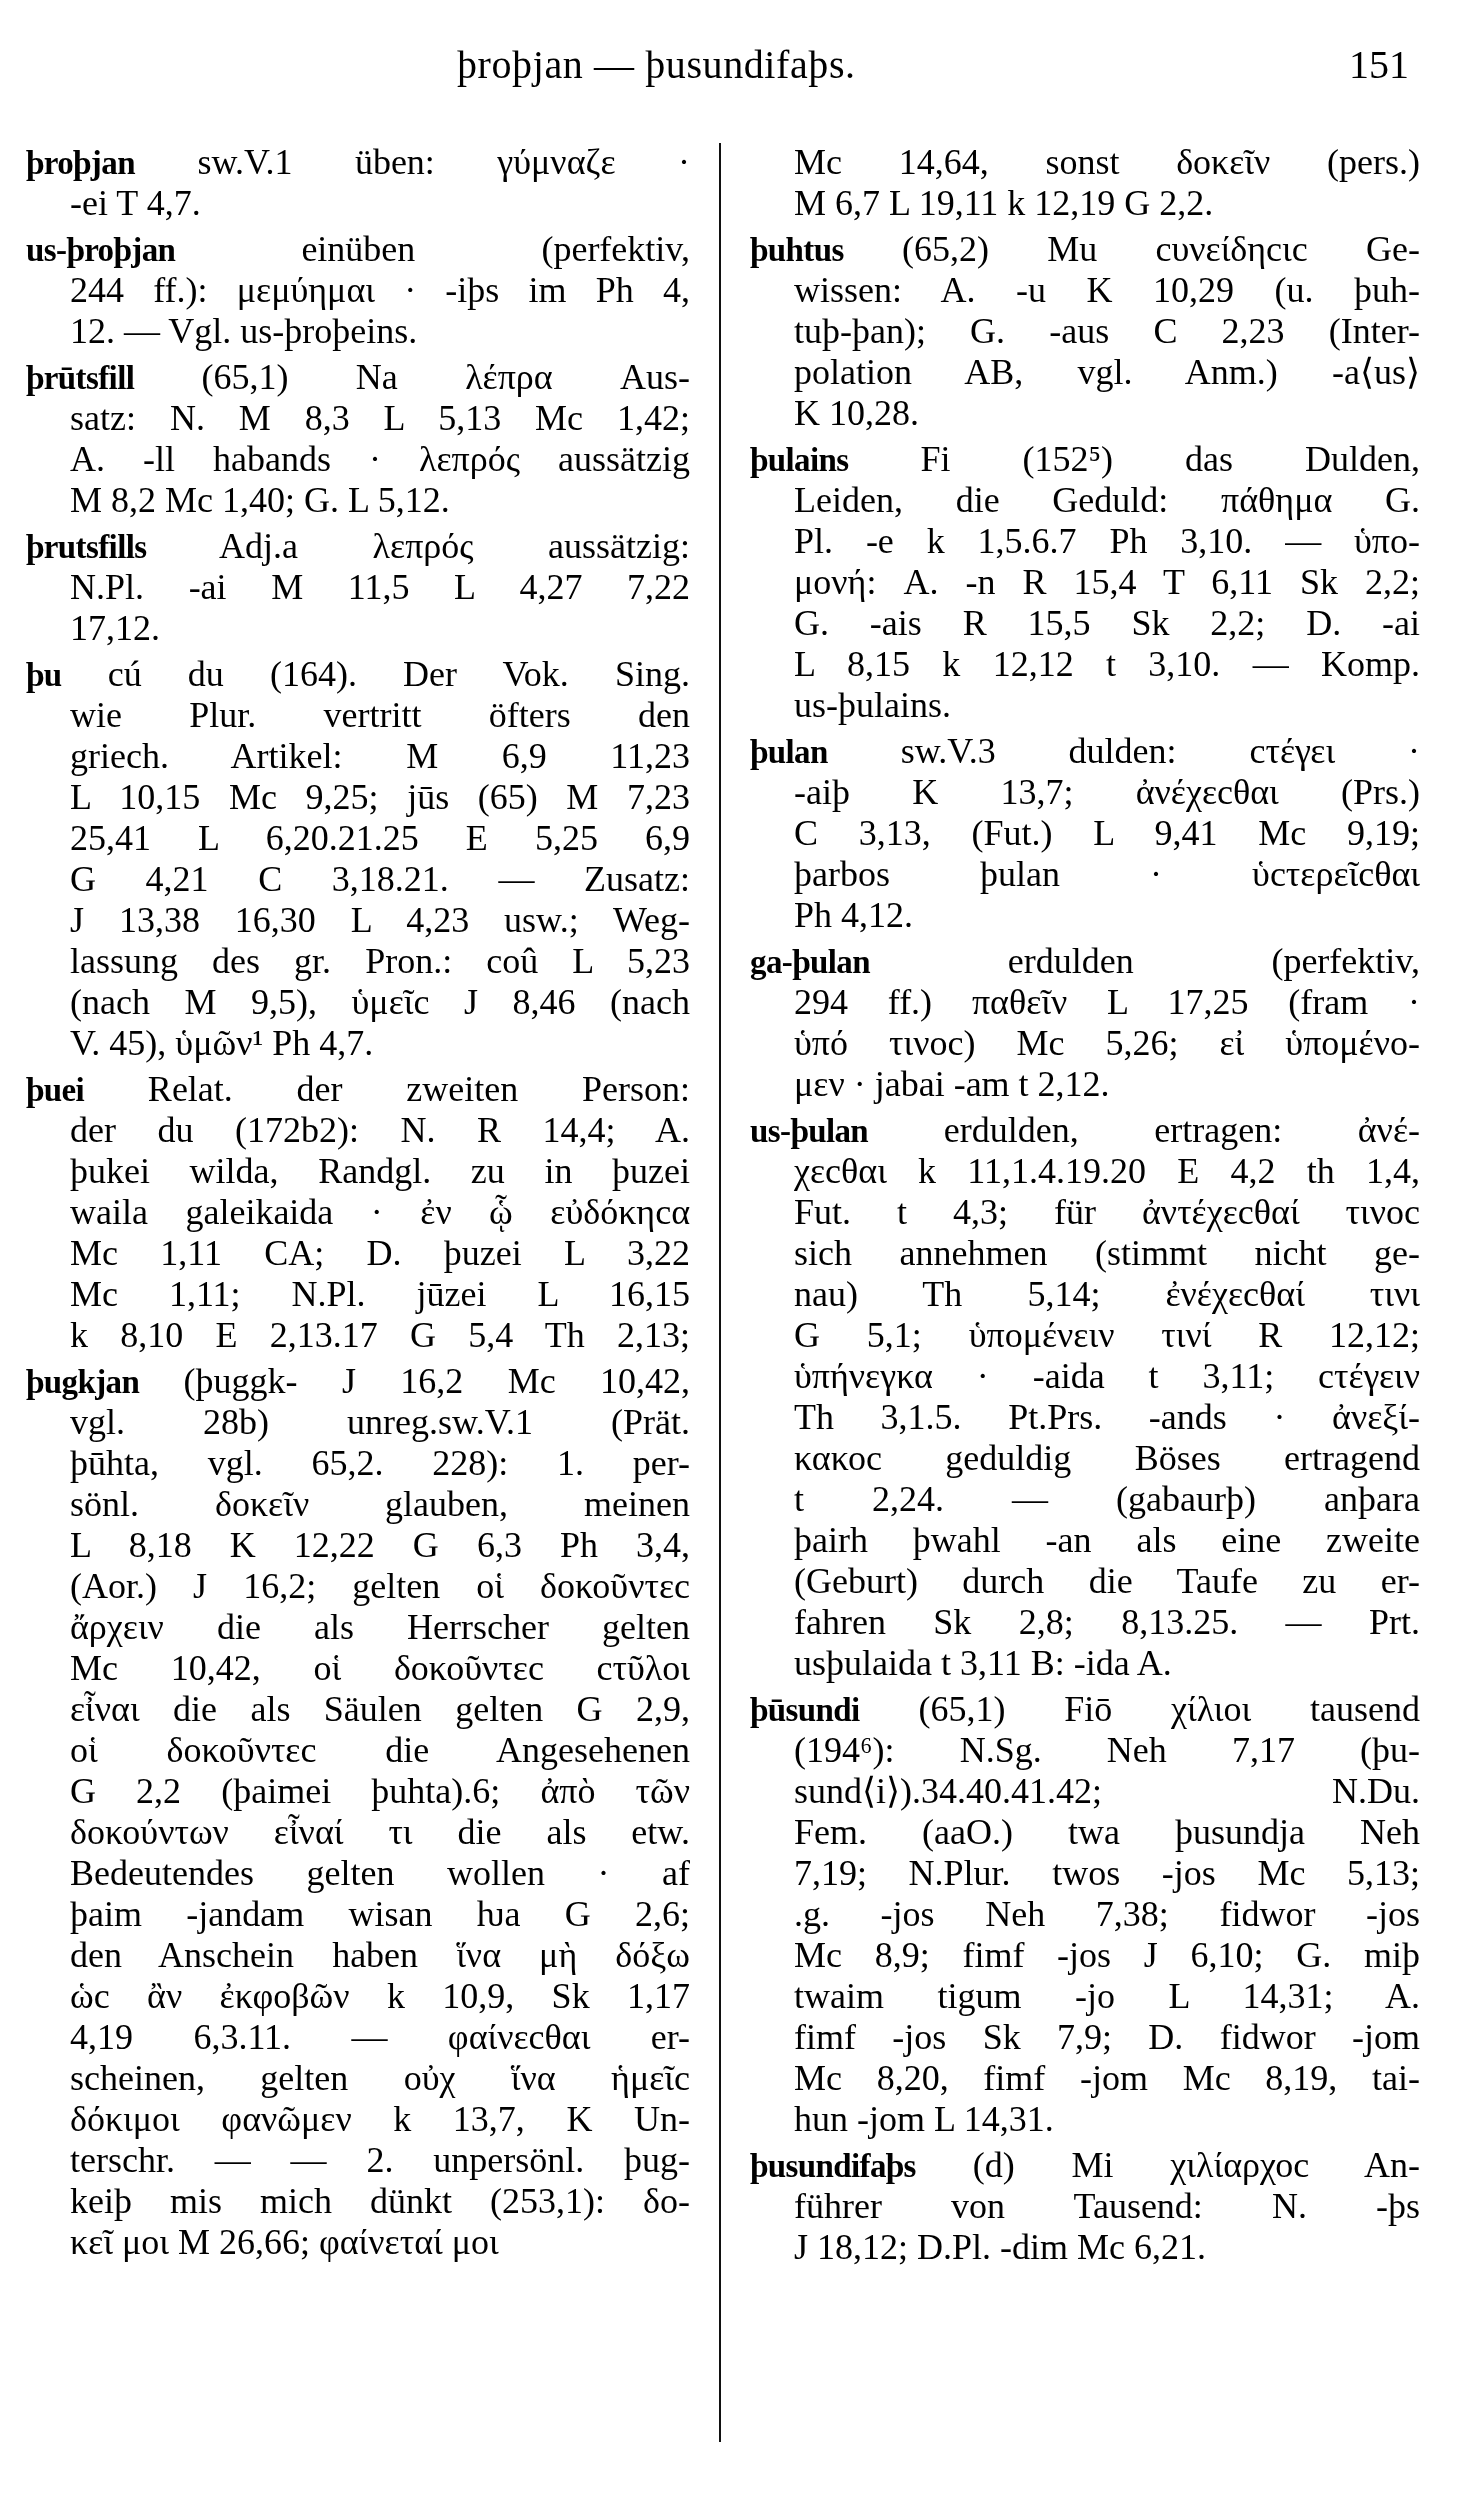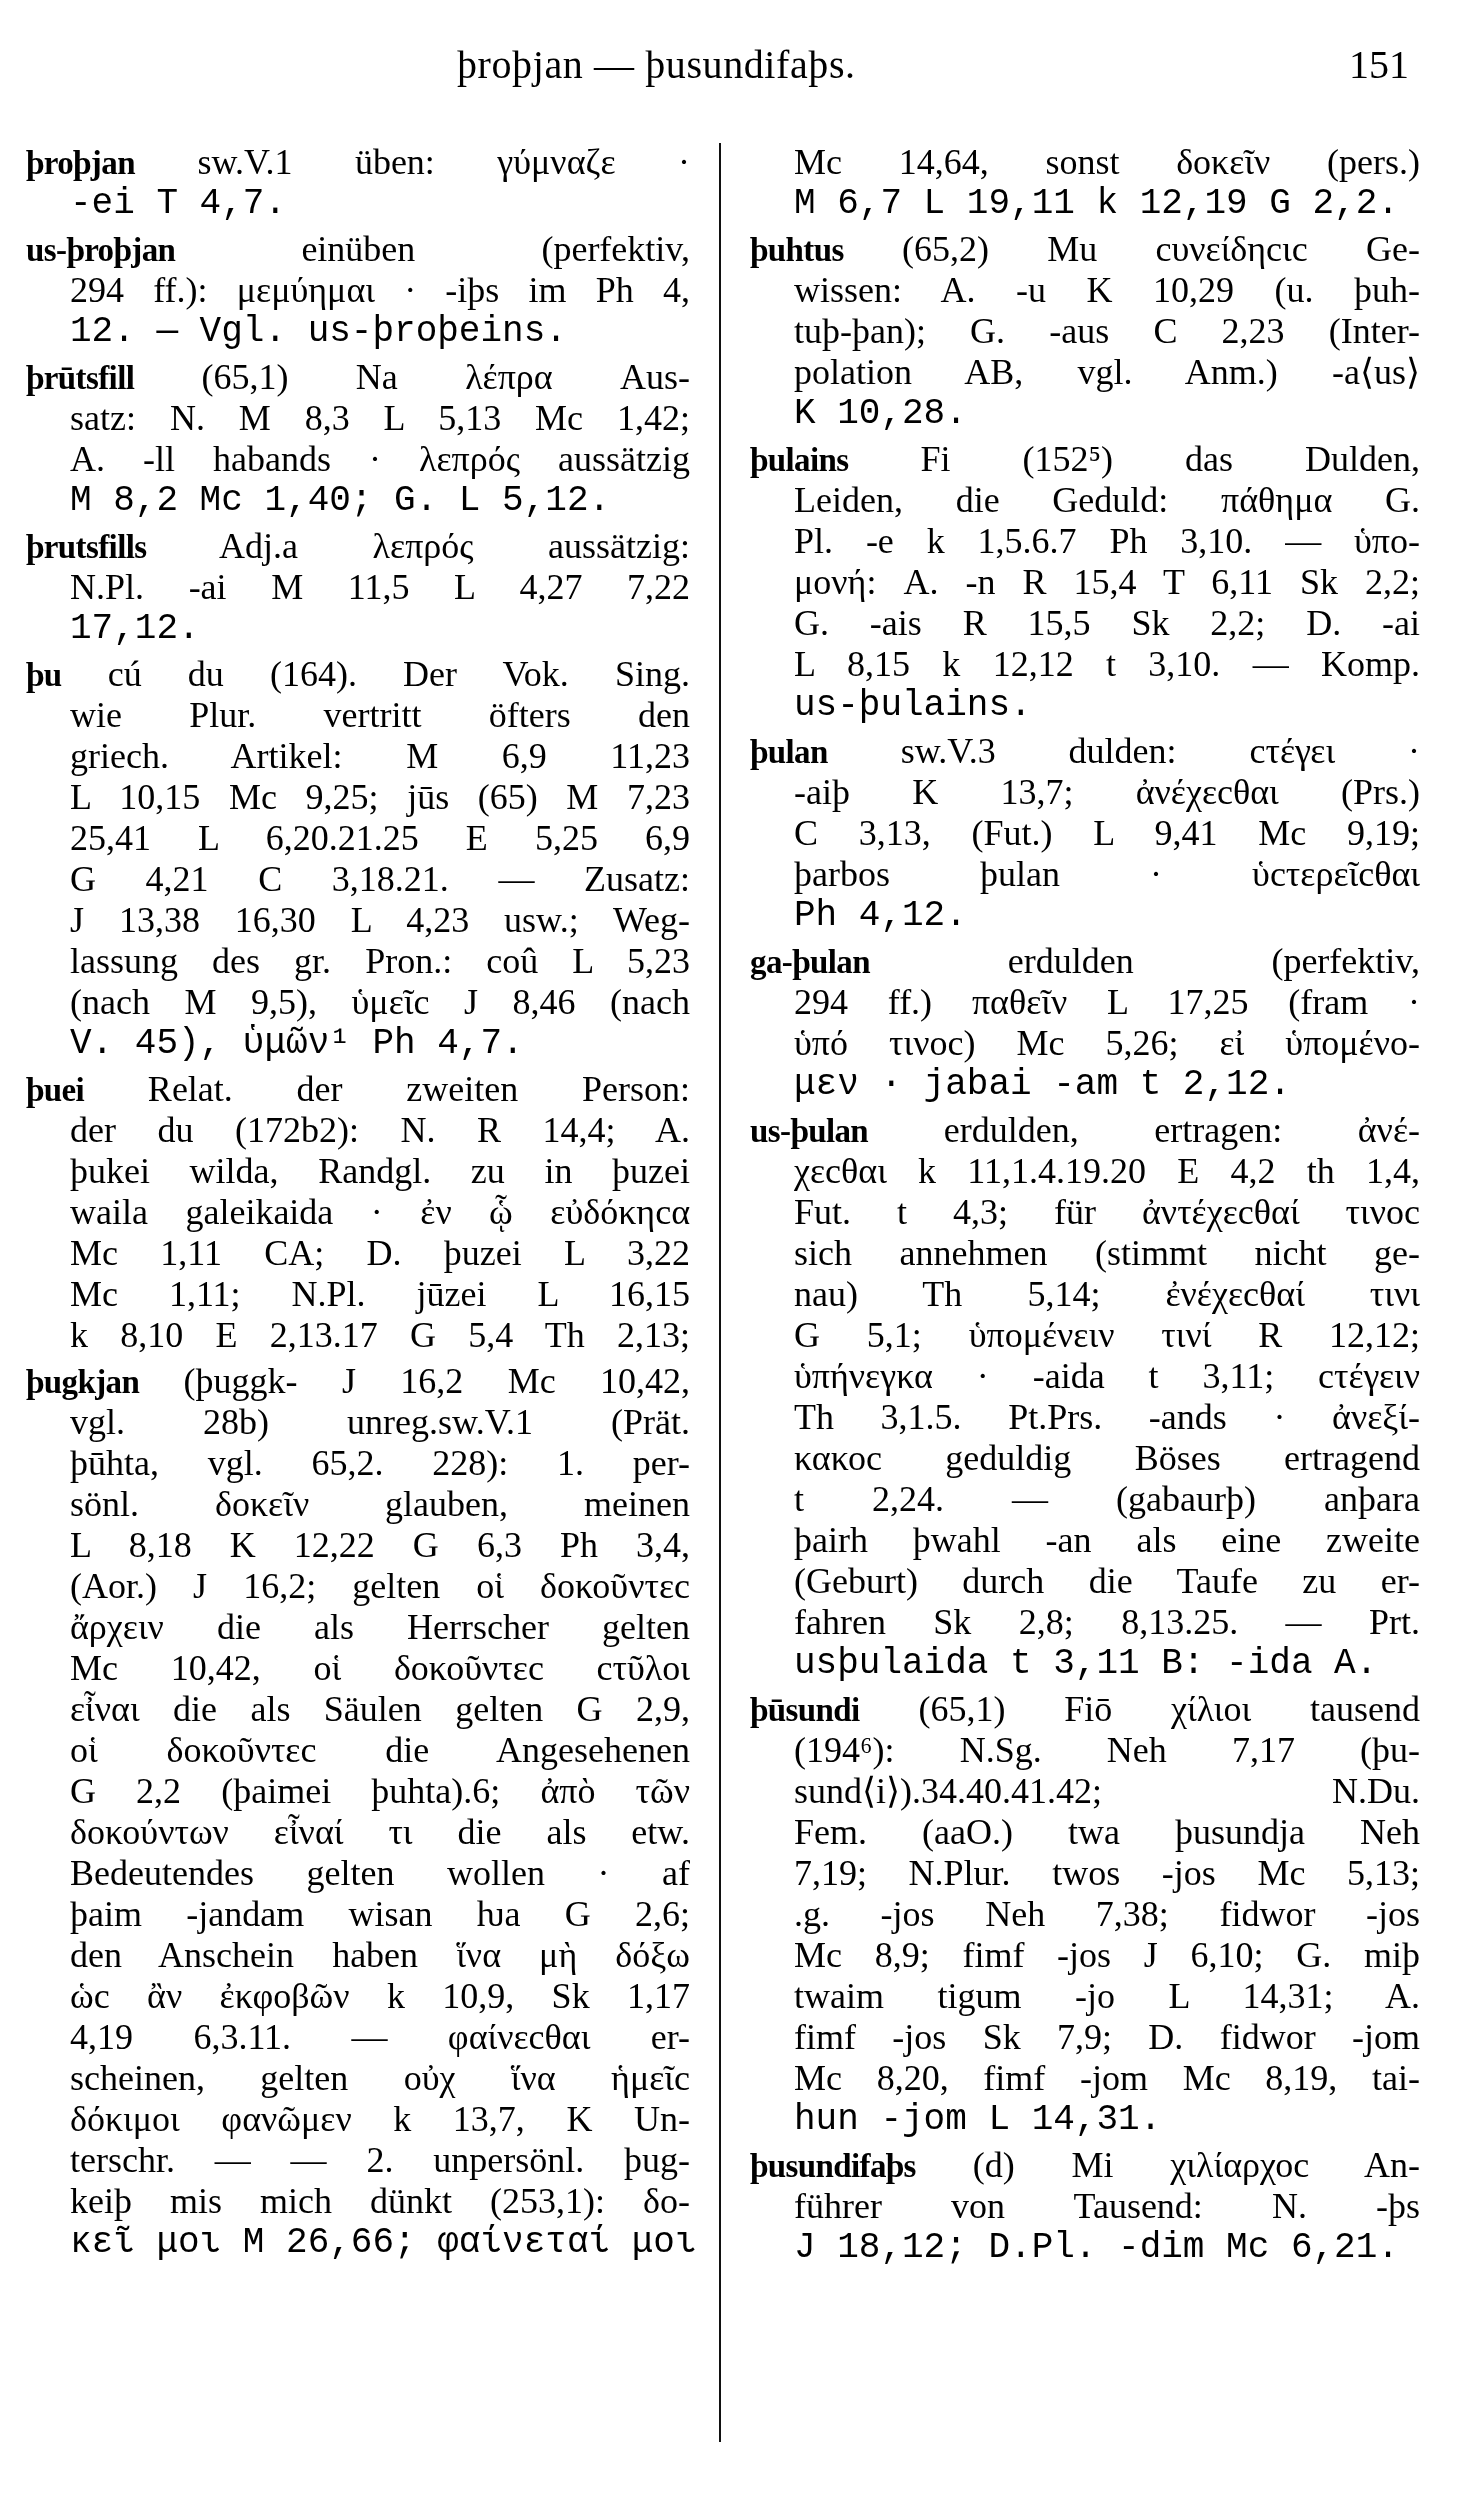--- a/index.html
+++ b/index.html
@@ -68,21 +68,20 @@
     }
     .line {
       display: block;
       white-space: nowrap;
       text-align: justify;
       text-align-last: justify;
       height: 41px;
     }
     .line.last {
       text-align-last: left;
-      font-family: Liberation Mono, monospace;
     }
     .line.indent {
       padding-left: 44px;
     }
     .headword {
       font-weight: bold;
       font-family: Liberation Serif, serif;
       font-size: 33px;
       letter-spacing: -0.6px;
     }
@@ -99,21 +98,21 @@
 
 <div class="divider"></div>
 
 <div class="column col-left" id="col-left">
     <div class="entry">
       <span class="line"><span class="headword">þroþjan</span><span class="lemma-rest"> sw.V.1 üben: γύμναζε ·</span></span>
       <span class="line last indent">-ei T 4,7.</span>
     </div>
     <div class="entry">
       <span class="line"><span class="headword">us-þroþjan</span><span class="lemma-rest"> einüben (perfektiv,</span></span>
-      <span class="line indent">294 ff.): μεμύημαι · -iþs im Ph 4,</span>
+      <span class="line indent">244 ff.): μεμύημαι · -iþs im Ph 4,</span>
       <span class="line last indent">12. — Vgl. us-þroþeins.</span>
     </div>
     <div class="entry">
       <span class="line"><span class="headword">þrūtsfill</span><span class="lemma-rest"> (65,1) Na λέπρα Aus-</span></span>
       <span class="line indent">satz: N. M 8,3 L 5,13 Mc 1,42;</span>
       <span class="line indent">A. -ll habands · λεπρός aussätzig</span>
       <span class="line last indent">M 8,2 Mc 1,40; G. L 5,12.</span>
     </div>
     <div class="entry">
       <span class="line"><span class="headword">þrutsfills</span><span class="lemma-rest"> Adj.a λεπρός aussätzig:</span></span>

